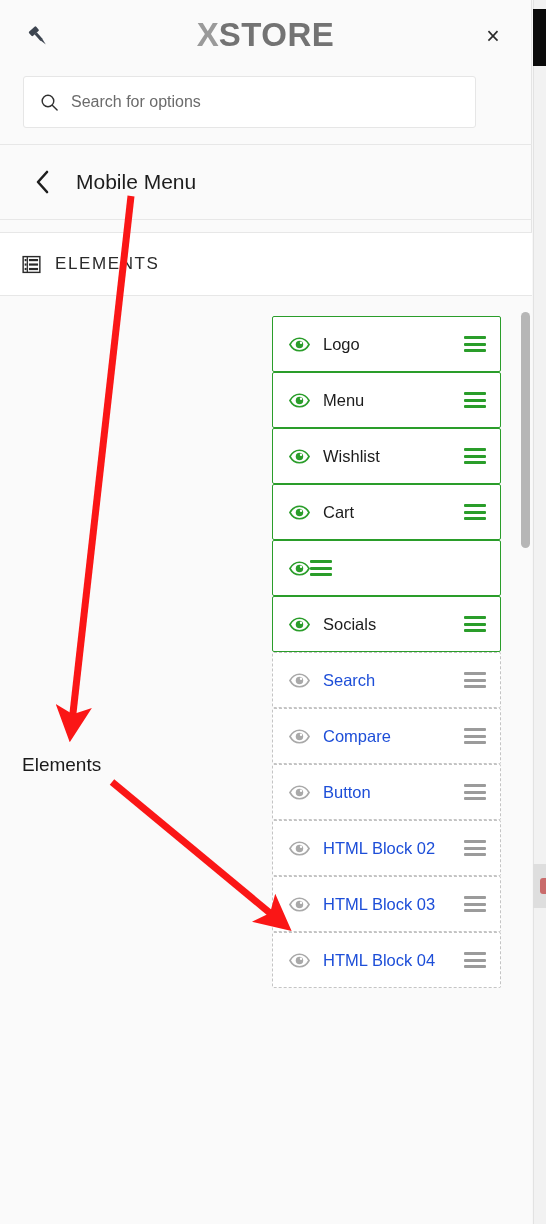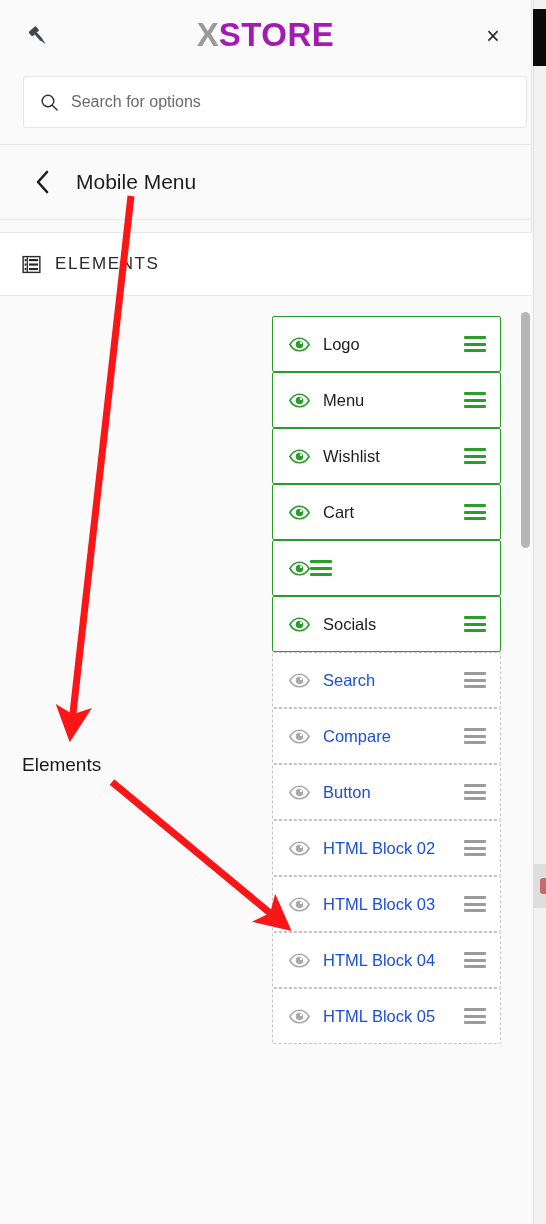--- a/index.html
+++ b/index.html
@@ -80,38 +80,38 @@
     font-weight: bold;
     letter-spacing: 0.5px;
     line-height: 40px;
     user-select: none;
   }
   .brand .x-mark {
     color: #9a9a9a;
     letter-spacing: -5px;
     margin-right: 5px;
   }
-  .brand .store-mark { color: #a21caf; }
+  .brand .store-mark { color: #737373; }
 
   .close-btn {
     position: absolute;
     right: 22px; top: 20px;
     width: 32px; height: 32px;
     display: flex; align-items: center; justify-content: center;
     font-size: 23px;
     color: #2b2b2b;
     cursor: pointer;
     line-height: 1;
   }
 
   
   .search-wrap {
     position: absolute;
     top: 76px; left: 23px;
-    width: 504px; height: 52px;
+    width: 453px; height: 52px;
   }
   .search-box {
     width: 100%; height: 100%;
     background: #ffffff;
     border: 1px solid #e6e6e6;
     border-radius: 3px;
     display: flex;
     align-items: center;
     padding: 0 16px;
     gap: 12px;
@@ -481,33 +481,20 @@
               <circle cx="11" cy="7.5" r="3.9" fill="#a9a9a9"></circle>
               <circle cx="12.6" cy="5.7" r="1.25" fill="#ffffff"></circle>
             </svg>
             <span class="el-label">HTML Block 04</span>
             <span class="el-drag">
               <i></i>
               <i></i>
               <i></i>
             </span>
           </div>
-          <div class="el-row off">
-            <svg class="el-eye" width="21" height="15" viewBox="0 0 22 15">
-              <path d="M1,7.5 C4,2 8,0.9 11,0.9 C14,0.9 18,2 21,7.5 C18,13 14,14.1 11,14.1 C8,14.1 4,13 1,7.5 Z" fill="none" stroke="#a9a9a9" stroke-width="1.7"></path>
-              <circle cx="11" cy="7.5" r="3.9" fill="#a9a9a9"></circle>
-              <circle cx="12.6" cy="5.7" r="1.25" fill="#ffffff"></circle>
-            </svg>
-            <span class="el-label">HTML Block 05</span>
-            <span class="el-drag">
-              <i></i>
-              <i></i>
-              <i></i>
-            </span>
-          </div>
         </div>
     </div>
 
     <div class="scroll-track">
       <div class="scroll-thumb"></div>
     </div>
 
   </div>
 
   <div class="anno-layer">

